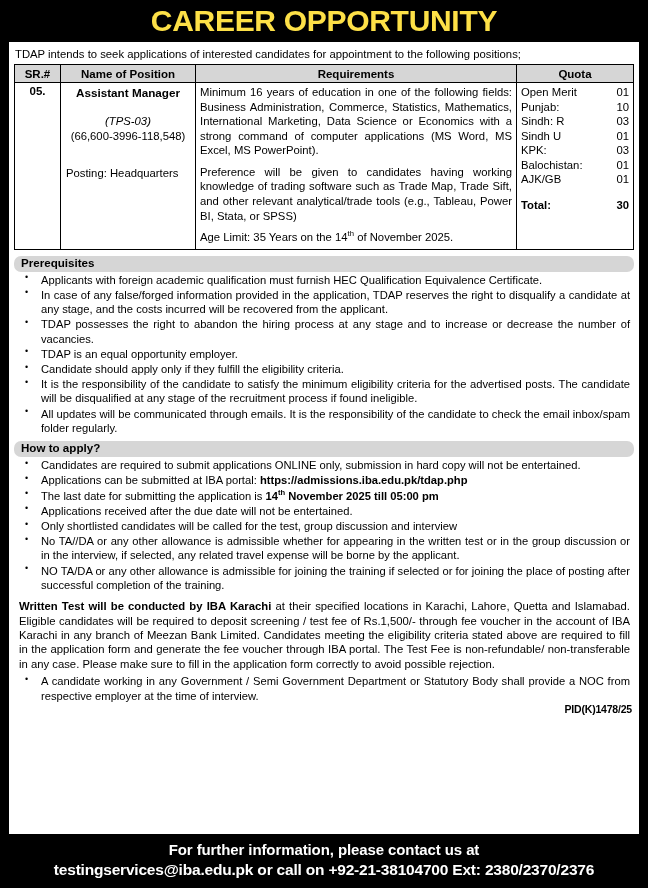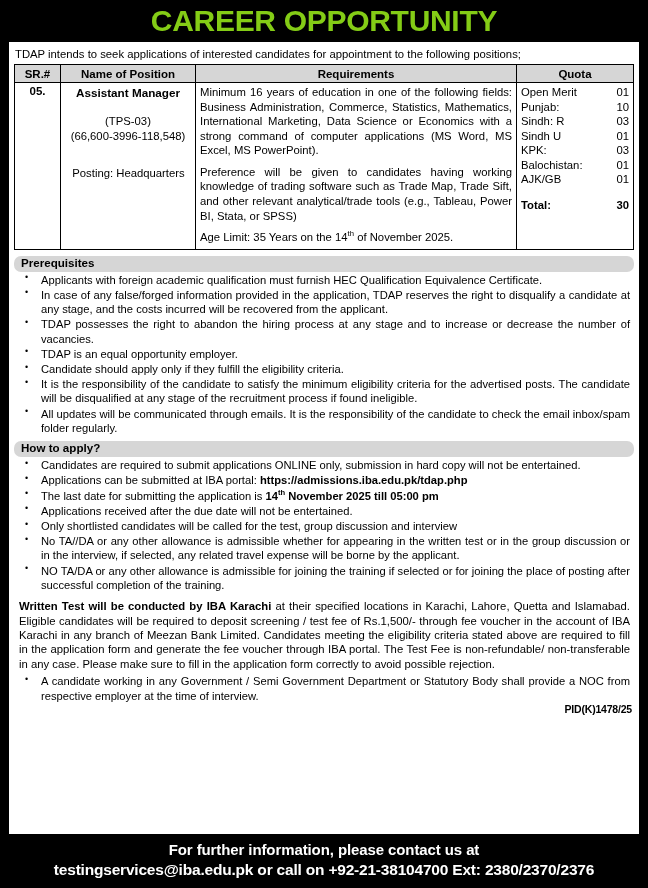--- a/index.html
+++ b/index.html
@@ -21,21 +21,21 @@
     box-sizing: border-box;
     position: relative;
     background: #ffffff;
     display: flex;
     flex-direction: column;
   }
 
   
   .banner {
     background: #000000;
-    color: #84cc16;
+    color: #fde047;
     text-align: center;
     height: 42px;
     display: flex;
     align-items: center;
     justify-content: center;
     letter-spacing: 0.2px;
   }
   .banner-title {
     font-size: 30px;
     font-weight: bold;
@@ -106,26 +106,26 @@
     font-size: 11.3px;
     line-height: 1.3;
     padding-top: 4px;
   }
   .pos-title {
     font-weight: bold;
     font-size: 11.7px;
     display: block;
     margin-bottom: 14px;
   }
-  .pos-scale { display: block; }
+  .pos-scale { display: block; font-style: italic; }
   .pos-range { display: block; }
   .pos-posting {
     display: block;
     margin-top: 22px;
-    text-align: center;
+    text-align: left;
     padding-left: 1px;
   }
 
   td.req {
     font-size: 11.3px;
     line-height: 1.29;
     text-align: justify;
     padding: 3px 6px 4px 6px;
   }
   td.req p { margin: 0 0 7px 0; }

